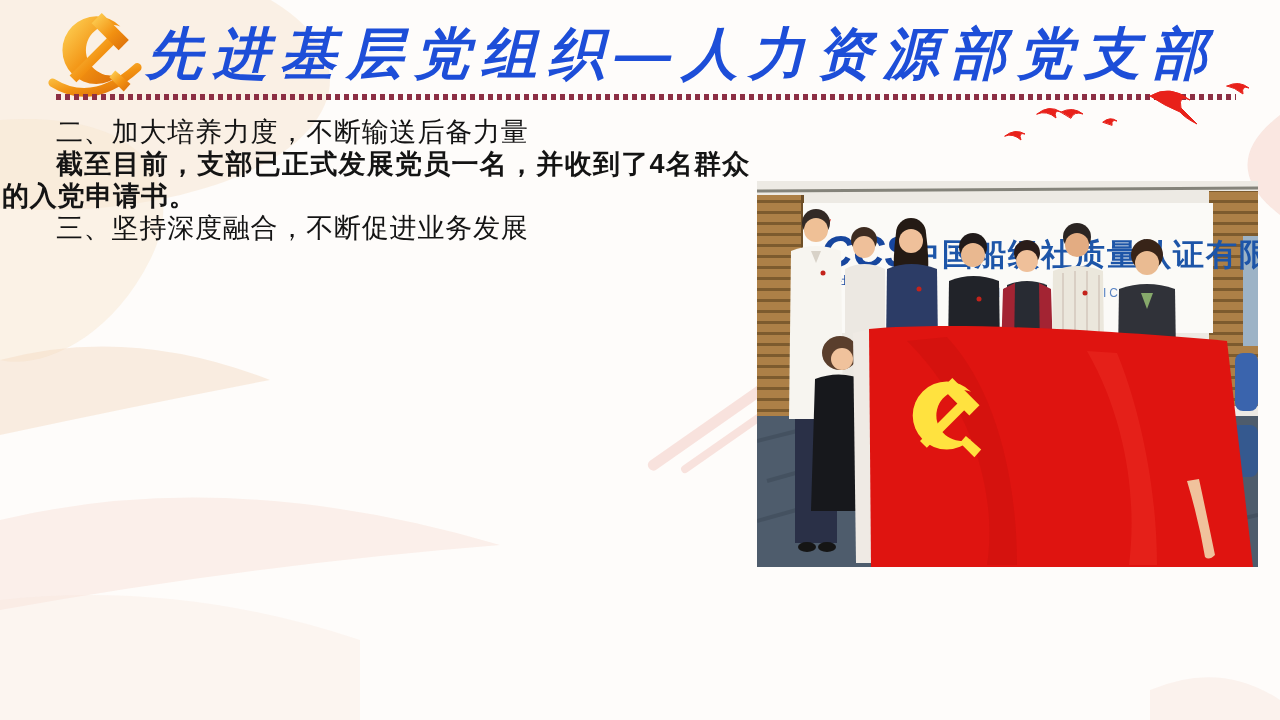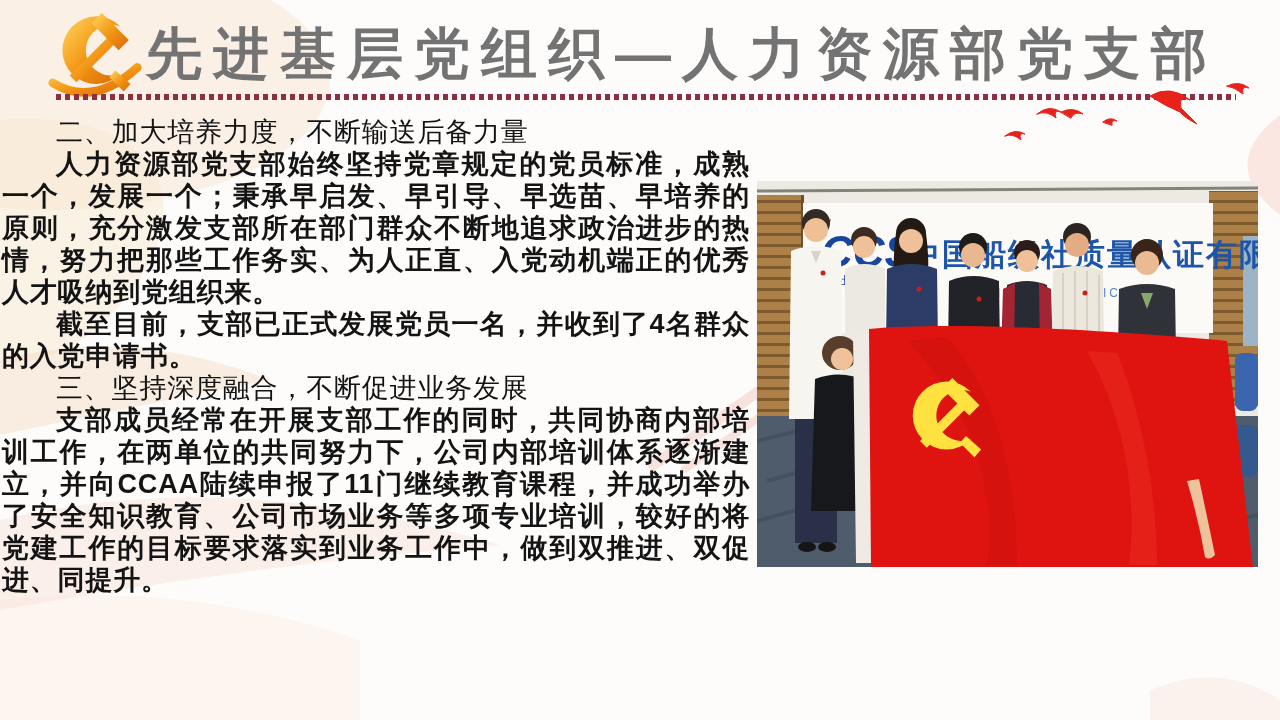--- a/index.html
+++ b/index.html
@@ -61,40 +61,38 @@
         <path d="M80,22 A40,40 0 1 0 80,78 A30,30 0 1 1 80,22 Z"></path>
         <path d="M74,74 L92,90 L84,99 L67,82 Z"></path>
         <path d="M28,88 L20,80 L72,28 L80,36 Z"></path>
         <path d="M58,6 L90,38 L78,50 L46,18 Z"></path>
       </g>
     </defs>
     <path d="M6,80 Q48,106 94,64" stroke="url(#gold)" stroke-width="9" fill="none" stroke-linecap="round"></path>
     <use href="#hs" fill="url(#gold)" transform="translate(6,2) scale(0.88)"></use>
   </svg>
 
-  <div class="page-title" style="color: #737373;">先进基层党组织—人力资源部党支部</div>
+  <div class="page-title" style="color: #1d4ed8; font-style: italic;">先进基层党组织—人力资源部党支部</div>
   <div class="divider" style="background: repeating-linear-gradient(90deg, rgb(140, 47, 68) 0px, rgb(140, 47, 68) 5px, transparent 5px, transparent 9px);"></div>
 
   <svg class="birds" viewBox="0 0 290 72">
     <g stroke="#E8211A" fill="#E8211A" stroke-linecap="round">
       <path d="M20,58 Q30,50 40,56 Q33,54 36,62 Q28,55 20,58 Z"></path>
       <path d="M52,36 Q64,26 76,34 Q68,31 71,40 Q62,32 52,36 Z"></path>
       <path d="M76,34 Q88,28 98,36 Q89,33 86,40 Z"></path>
       <path d="M118,44 Q125,38 132,43 Q126,41 127,47 Z"></path>
       <path d="M165,18 Q185,6 205,22 Q193,16 196,30 L212,46 Q200,40 195,34 Q180,28 165,18 Z"></path>
       <path d="M242,8 Q254,2 264,10 Q256,7 258,16 Q249,9 242,8 Z"></path>
     </g>
   </svg>
 
   <div class="text-block" id="text-block">
       <p class="para heading">二、加大培养力度，不断输送后备力量</p>
-      <p class="para">人力资源部党支部始终坚持党章规定的党员标准，成熟一个，发展一个；秉承早启发、早引导、早选苗、早培养的原则，充分激发支部所在部门群众不断地追求政治进步的热情，努力把那些工作务实、为人正直、入党动机端正的优秀人才吸纳到党组织来。</p>
       <p class="para">截至目前，支部已正式发展党员一名，并收到了4名群众的入党申请书。</p>
       <p class="para heading">三、坚持深度融合，不断促进业务发展</p>
-      <p class="para">支部成员经常在开展支部工作的同时，共同协商内部培训工作，在两单位的共同努力下，公司内部培训体系逐渐建立，并向CCAA陆续申报了11门继续教育课程，并成功举办了安全知识教育、公司市场业务等多项专业培训，较好的将党建工作的目标要求落实到业务工作中，做到双推进、双促进、同提升。</p>
     </div>
 
   <div class="photo">
     <svg width="501" height="386" viewBox="0 0 501 386">
       <defs>
         <pattern id="wood" width="8" height="11" patternUnits="userSpaceOnUse">
           <rect width="8" height="11" fill="#AD8047"></rect>
           <rect y="8" width="8" height="3" fill="#7D5B2E"></rect>
         </pattern>
       </defs>

